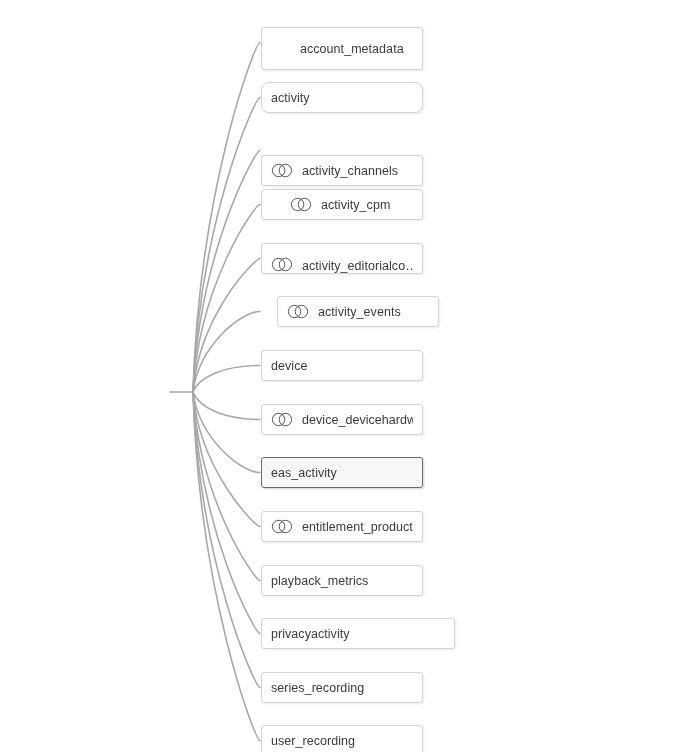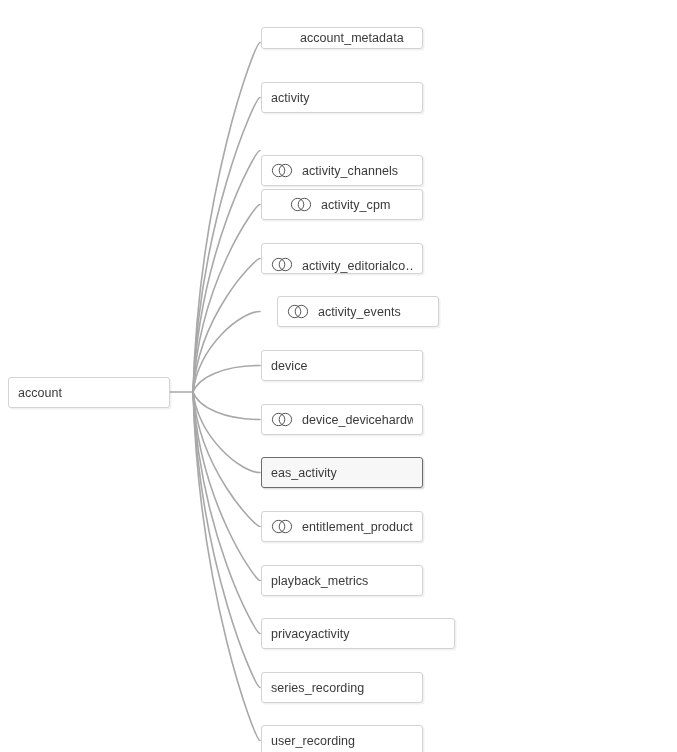--- a/index.html
+++ b/index.html
@@ -106,29 +106,26 @@
       <path d="M 193 392 C 199 376.63, 224.95 365.5, 260 365.5"></path>
       <path d="M 193 392 C 199 407.95, 225.25 419.5, 260 419.5"></path>
       <path d="M 193 392 C 199 438.69, 241.15 472.5, 260 472.5"></path>
       <path d="M 193 392 C 199 470.01, 255 526.5, 260 526.5"></path>
       <path d="M 193 392 C 199 501.33, 255 580.5, 260 580.5"></path>
       <path d="M 193 392 C 199 532.0699999999999, 255 633.5, 260 633.5"></path>
       <path d="M 193 392 C 199 563.39, 255 687.5, 260 687.5"></path>
       <path d="M 193 392 C 199 594.13, 255 740.5, 260 740.5"></path>
     </svg>
 
-  <div class="node" id="root-node">
-    <span class="node-label">account</span>
-  </div>
 
   <div id="child-nodes">
-      <div class="node" style="left: 261px; top: 27px; width: 162px; height: 22px; padding-left: 38px;">
+      <div class="node" style="left: 261px; top: 27px; width: 162px; height: 43px; padding-left: 38px;">
         <span class="node-label">account_metadata</span>
       </div>
-      <div class="node" style="left: 261px; top: 82px; width: 162px; height: 31px;">
+      <div class="node" style="left: 261px; top: 82px; width: 162px; height: 31px; border-radius: 8px;">
         <span class="node-label">activity</span>
       </div>
       <div class="node has-icon" style="left: 261px; top: 135px; width: 162px; height: 31px; margin-top: 20px;">
         <svg class="venn-icon" viewBox="0 0 22 16">
           <circle cx="7.6" cy="7.5" r="6.2"></circle>
           <circle cx="14.4" cy="7.5" r="6.2"></circle>
         </svg>
         <span class="node-label">activity_channels</span>
       </div>
       <div class="node has-icon" style="left: 261px; top: 189px; width: 162px; height: 31px; padding-left: 28px;">

